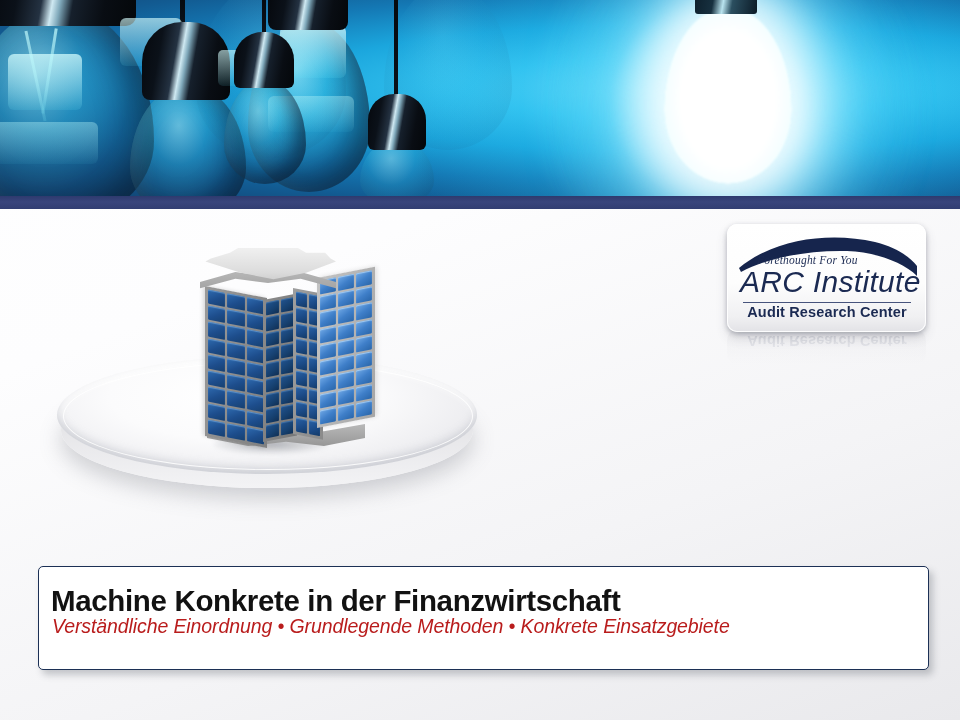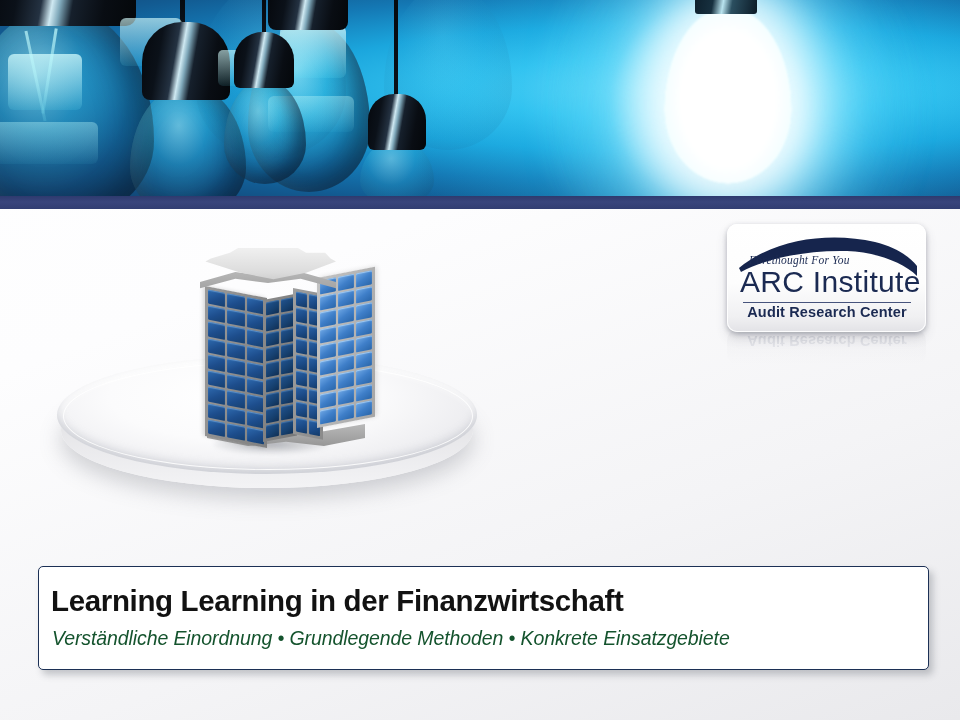--- a/index.html
+++ b/index.html
@@ -202,28 +202,28 @@
   #logo{
     position:absolute;left:727px;top:224px;width:199px;height:108px;
     background:linear-gradient(180deg,#ffffff 0%,#fdfdfd 55%,#f0f0f2 86%,#e2e2e6 100%);
     border-radius:10px;
     box-shadow:0 2px 5px rgba(60,65,80,.32), 0 0 0 1px rgba(255,255,255,.9) inset, 0 6px 12px rgba(60,65,80,.16);
   }
   #logoArc{
     position:absolute;left:8px;top:8px;width:183px;height:44px;overflow:hidden;
   }
   #logoTag{
-    position:absolute;left:22px;top:30px;
+    position:absolute;left:30px;top:30px;
     font-family:"Liberation Serif", serif;font-style:italic;
     font-size:11.5px;color:#1b2a52;letter-spacing:.2px;white-space:nowrap;
   }
   #logoMain{
     position:absolute;left:13px;top:43px;width:174px;text-align:center;
     font-size:30px;font-weight:400;color:#1b2a52;letter-spacing:.3px;
-    line-height:1;white-space:nowrap;
+    line-height:1;white-space:nowrap;font-style:italic;
   }
   #logoRule{
     position:absolute;left:16px;top:78px;width:168px;height:1px;background:#46537c;
   }
   #logoSub{
     position:absolute;left:13px;top:81px;width:174px;text-align:center;
     font-size:14.5px;font-weight:700;color:#1b2a52;letter-spacing:.15px;
     line-height:1.05;white-space:nowrap;
   }
   #logoReflect{
@@ -257,22 +257,22 @@
     background:#ffffff;border:1.6px solid #1c3055;border-radius:5px;
     box-sizing:border-box;
     box-shadow:4px 5px 7px rgba(80,85,95,.30);
   }
   #bbTitle{
     position:absolute;left:12px;top:17px;
     font-size:29.5px;font-weight:700;color:#121212;letter-spacing:-.35px;
     white-space:nowrap;
   }
   #bbSub{
-    position:absolute;left:13px;top:60px;
-    font-size:19.5px;font-style:italic;font-weight:400;color:#14532d;
+    position:absolute;left:13px;top:48px;
+    font-size:19.5px;font-style:italic;font-weight:400;color:#b91c1c;
     letter-spacing:-.1px;white-space:nowrap;
   }
 </style>
 </head>
 <body>
 
 <div id="slide">
 
   <div id="banner">
 
@@ -461,17 +461,17 @@
       </svg>
     </div>
     <div id="logoTag">Forethought For You</div>
     <div id="logoMain">ARC Institute</div>
     <div id="logoRule"></div>
     <div id="logoSub">Audit Research Center</div>
   </div>
 
 
   <div id="bottomBox">
-    <div id="bbTitle">Learning Learning in der Finanzwirtschaft</div>
+    <div id="bbTitle">Machine Konkrete in der Finanzwirtschaft</div>
     <div id="bbSub">Verständliche Einordnung • Grundlegende Methoden • Konkrete Einsatzgebiete</div>
   </div>
 
 </div>
 
 </body></html>

